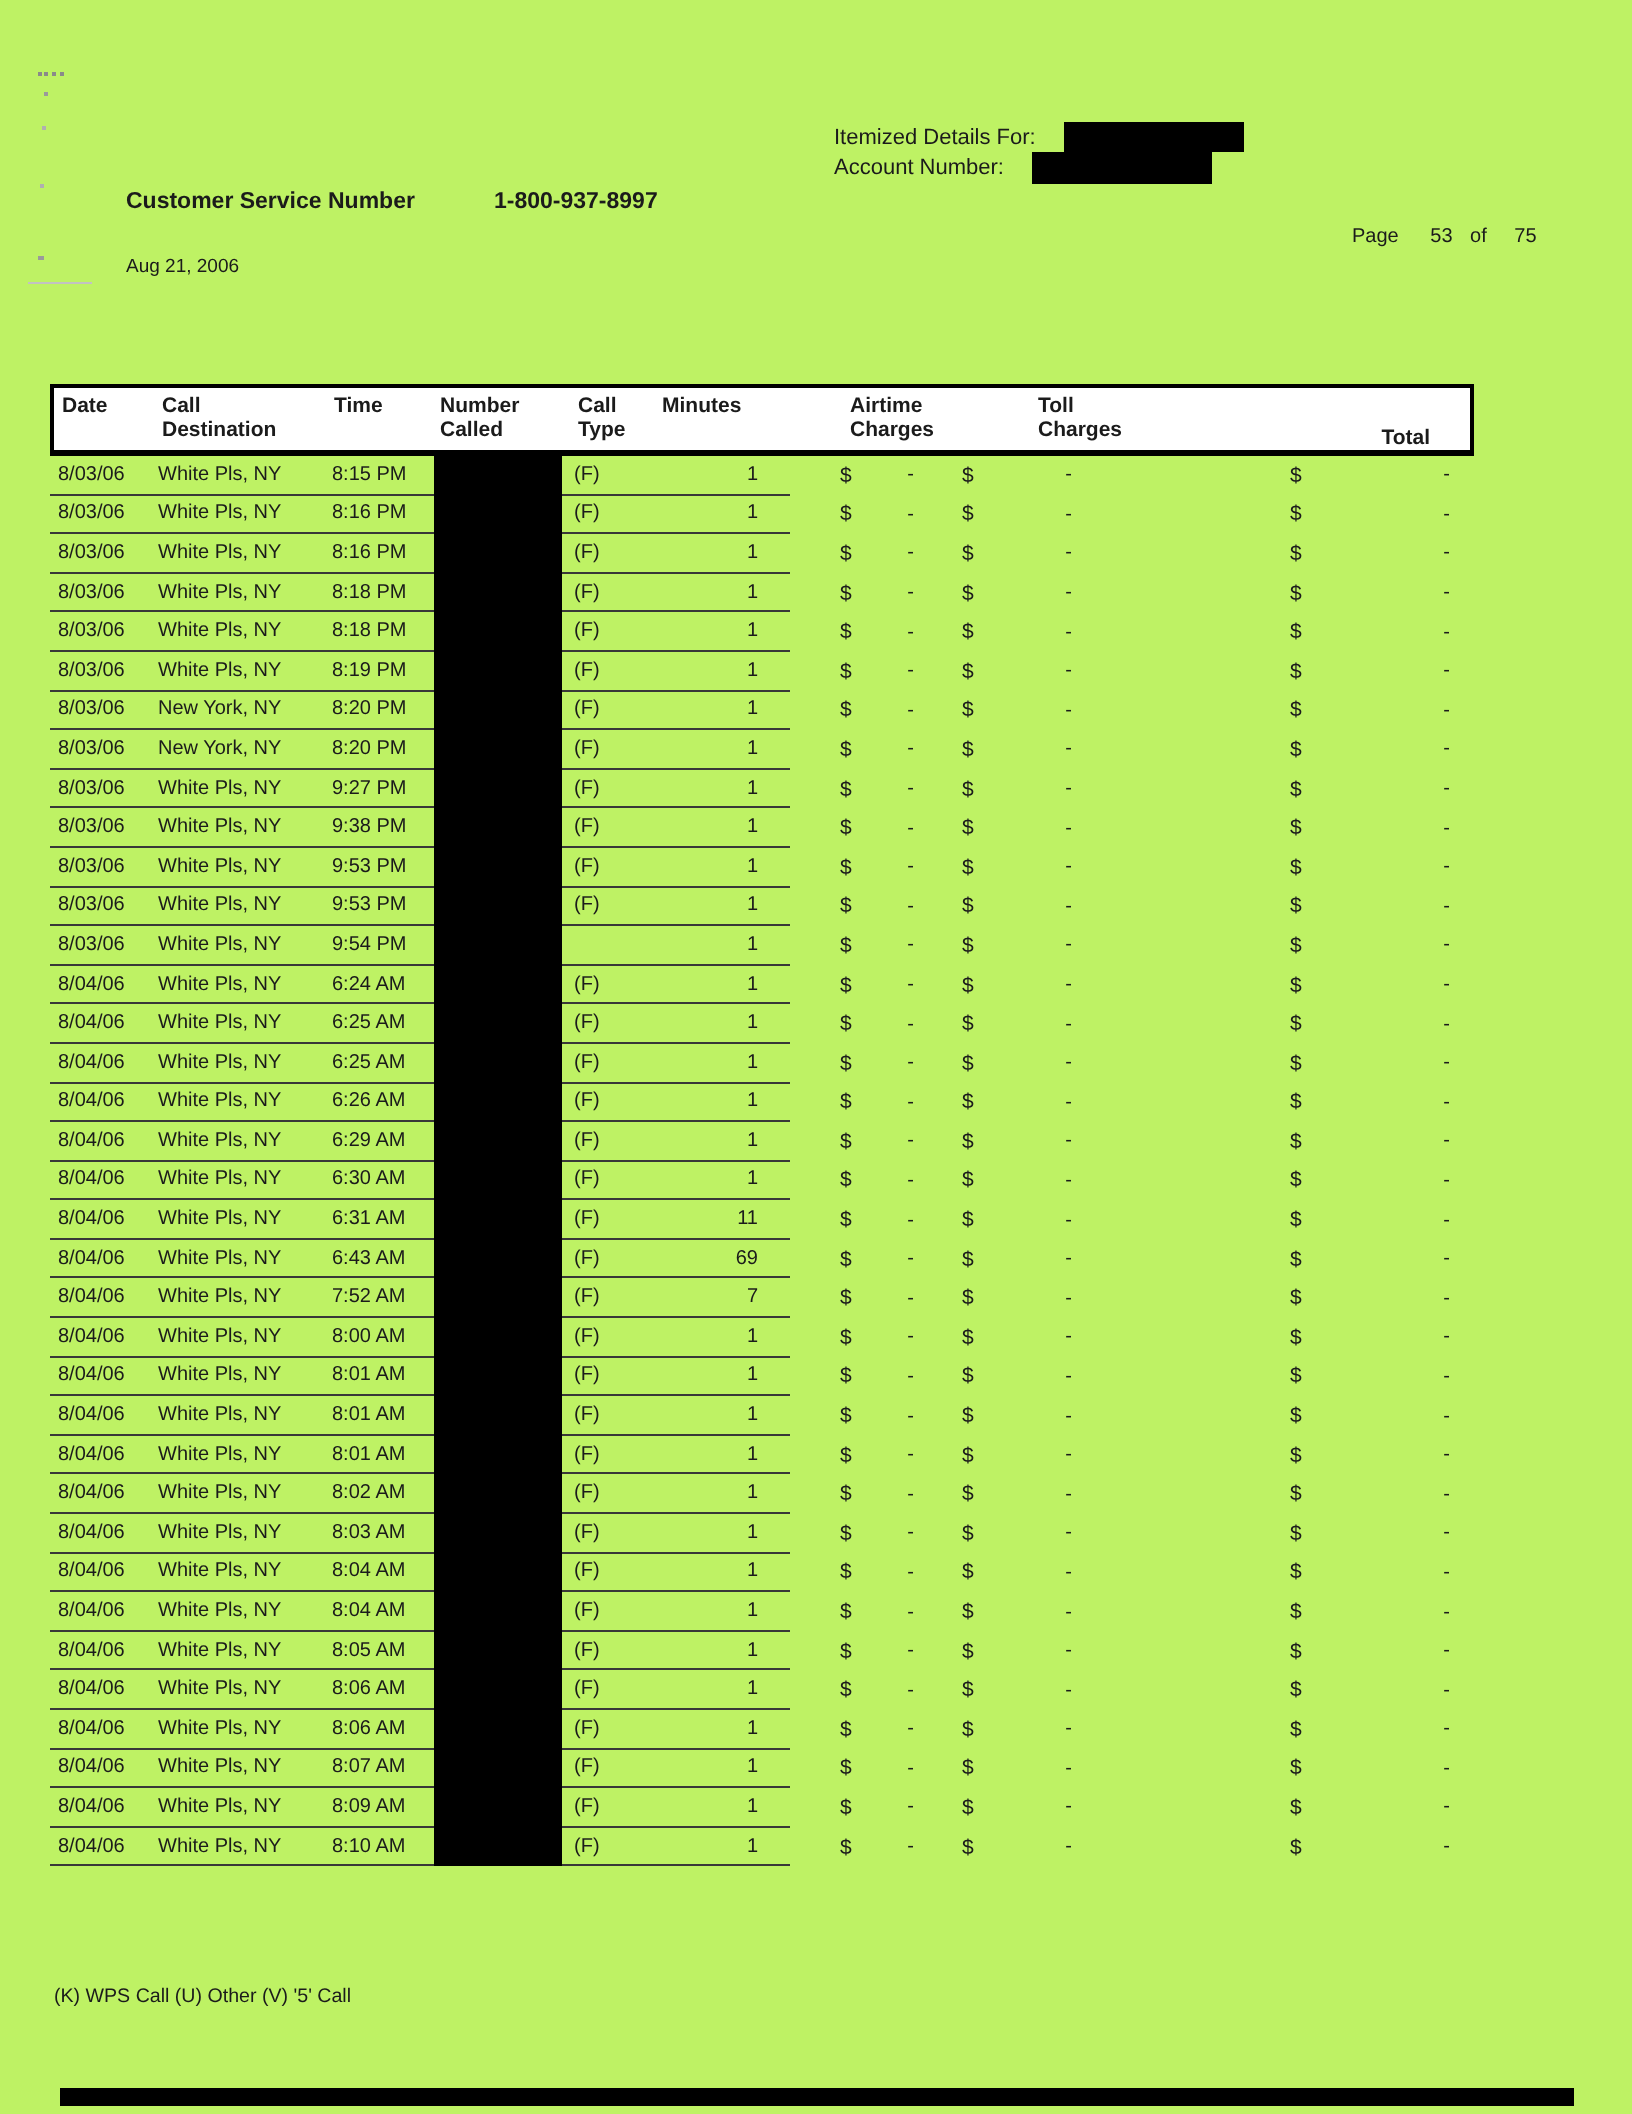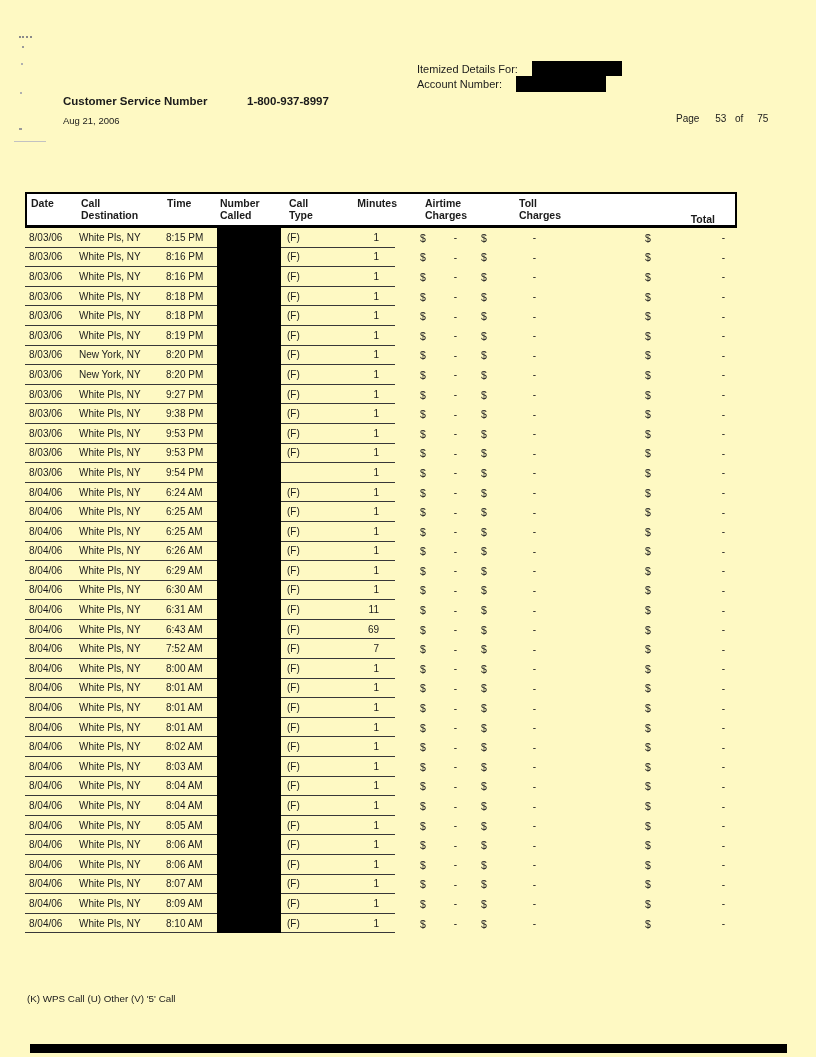--- a/index.html
+++ b/index.html
@@ -1,52 +1,52 @@
 <!DOCTYPE html>
 <html><head>
 <meta charset="utf-8">
 <style>
   * { margin:0; padding:0; box-sizing:border-box; }
   html,body { background:#ffffff; }
   body { font-family:"Liberation Sans", sans-serif; color:#1b1b1b; }
-  .page { position:relative; width:816px; height:1057px; background:#fef9c3; overflow:hidden; }
+  .page { position:relative; width:816px; height:1057px; background:#bef264; overflow:hidden; }
 
   
   .artifact { position:absolute; background:#9a9a9a; }
   .a1 { left:19px; top:36px; width:13px; height:1px; background:none; border-top:2px dotted #8a8a8a; }
   .a2 { left:22px; top:46px; width:2px; height:2px; }
   .a3 { left:21px; top:63px; width:2px; height:2px; background:#b0b0b0; }
   .a4 { left:20px; top:92px; width:2px; height:2px; background:#b0b0b0; }
   .a5 { left:19px; top:128px; width:3px; height:2px; }
   .a6 { left:14px; top:141px; width:32px; height:1px; background:#c2c2c2; }
 
   
   .itemized { position:absolute; left:417px; top:62px; font-size:11px; line-height:14.5px; }
   .redact-bar { position:absolute; background:#000; }
   .rb1 { left:532px; top:61px; width:90px; height:15px; }
   .rb2 { left:516px; top:76px; width:90px; height:16px; }
   .cs-label  { position:absolute; left:63px;  top:95px; font-size:11.5px; font-weight:700; }
   .cs-number { position:absolute; left:247px; top:95px; font-size:11.5px; font-weight:700; }
-  .stmt-date { position:absolute; left:63px;  top:115px; font-size:9.5px; }
+  .stmt-date { position:absolute; left:63px;  top:128px; font-size:9.5px; }
   .page-info { position:absolute; left:676px; top:113px; font-size:10px; }
   .page-info span { display:inline-block; }
   .page-info .pn  { margin-left:13px; }
   .page-info .of  { margin-left:6px; }
   .page-info .tp  { margin-left:11px; }
 
   
   .tbl { position:absolute; left:25px; top:192px; width:712px; }
   .head-wrap { border:2px solid #000; border-bottom:3px solid #000; background:#fff; }
   .tbl-title { height:26px; line-height:25px; padding-left:8px; border-bottom:2px solid #000;
                font-size:13px; font-weight:700; font-style:italic; letter-spacing:.2px; color:#0d0d0d; }
   .hrow, .row { display:grid; grid-template-columns:52px 88px 50px 70px 44px 66px 70px 105px 1fr;border-radius:10px; }
   .hrow { height:31px; padding-top:3px; font-size:10.5px; font-weight:700; line-height:12px; }
   .hcell { white-space:pre-line; }
   .h-date { padding-left:4px; } .h-dest { padding-left:2px; } .h-num { padding-left:3px; }
-  .h-type { padding-left:2px; } .h-min { text-align:right; }
+  .h-type { padding-left:2px; } .h-min { text-align:left; }
   .h-air { padding-left:28px; } .h-toll { padding-left:52px; }
   .h-total { text-align:right; padding-right:20px;margin-top:16px; }
 
   .tbody { position:relative; }
   .row { height:19.6px; font-size:10px; }
   .cell { display:flex; align-items:center; overflow:visible; }
   .lined { border-bottom:1px solid #383838; }
   .c-date { padding-left:4px; } .c-dest { padding-left:2px; } .c-time { padding-left:1px; }
   .c-type { padding-left:2px; }
   .c-min { justify-content:flex-end; padding-right:16px; }

